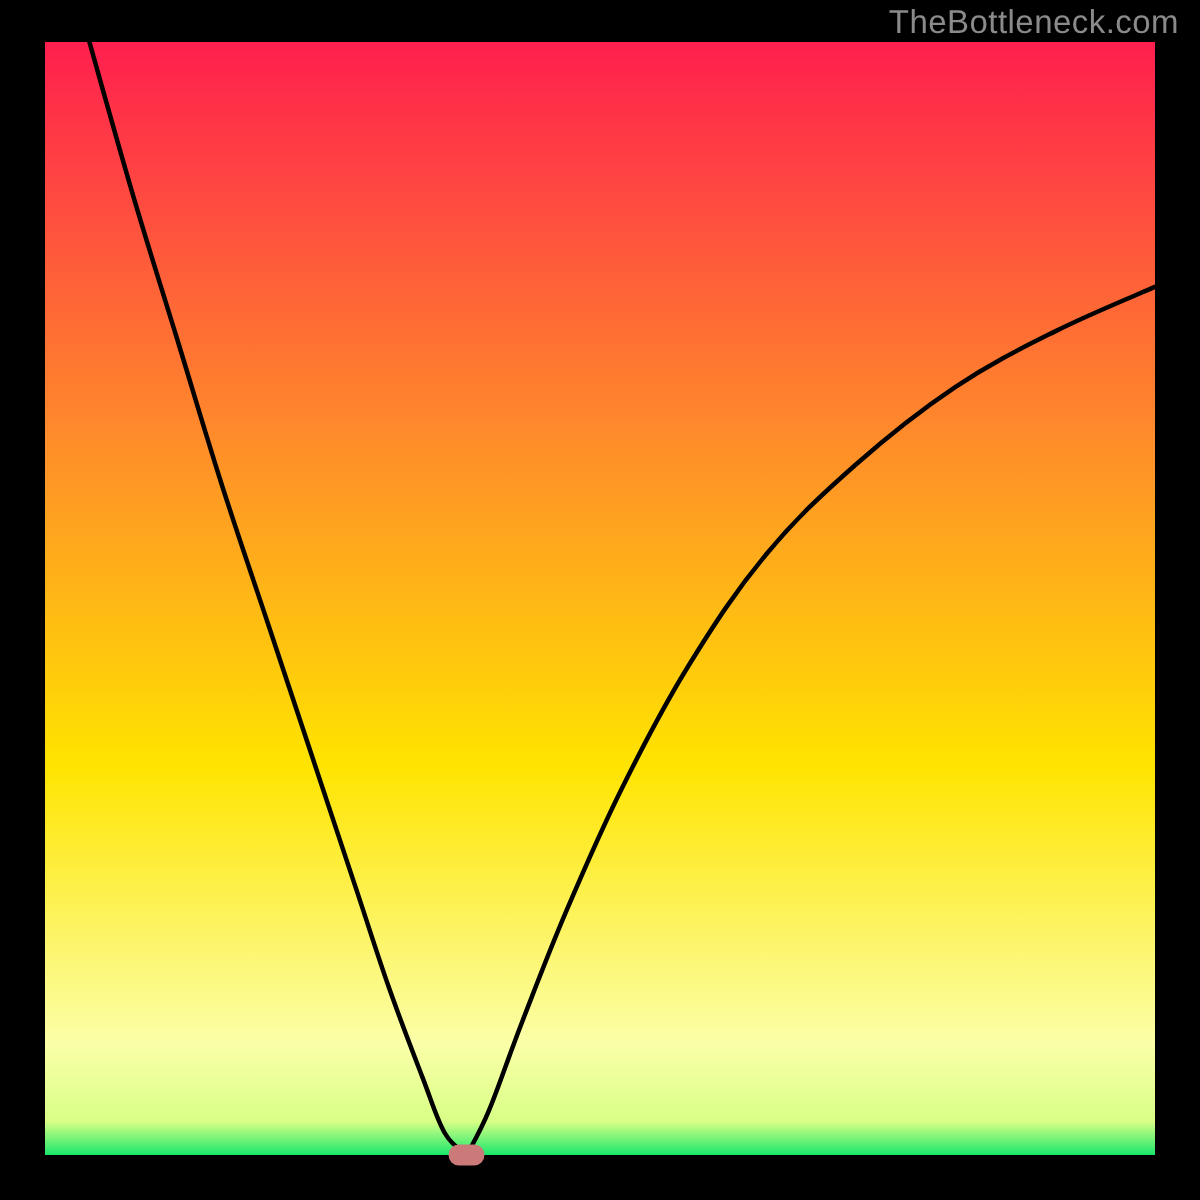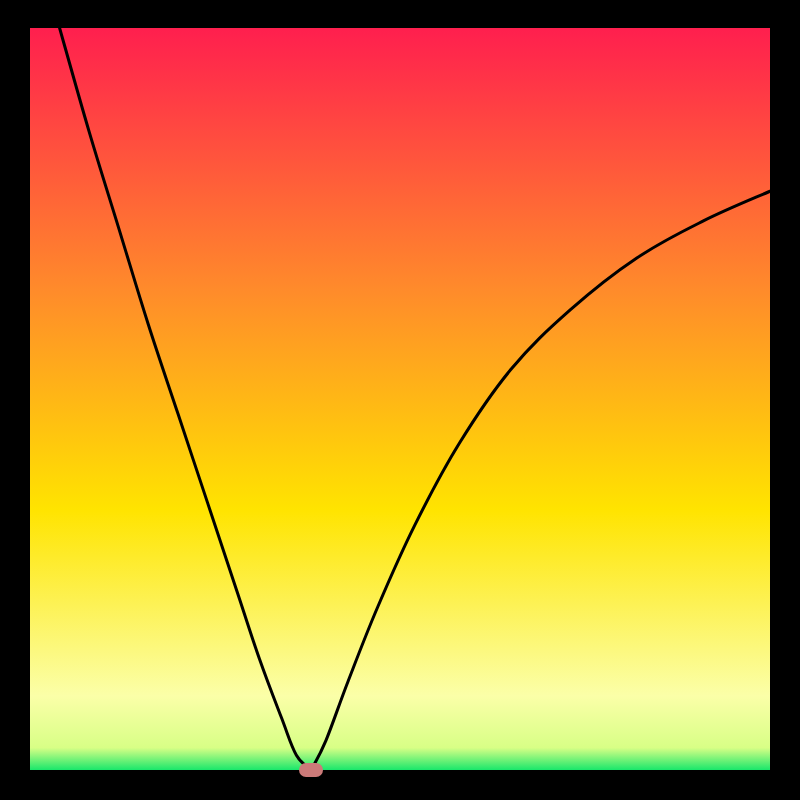--- a/index.html
+++ b/index.html
@@ -41,20 +41,21 @@
     border-radius: 7px;
     background: #cc7a79;
     transform: translate(-50%, -50%);
     pointer-events: none;
   }
 </style>
 </head>
 <body>
 
 <div class="frame">
+  <div class="watermark">TheBottleneck.com</div>
   <svg class="plot" viewBox="0 0 740 742" preserveAspectRatio="none">
     <defs>
       <linearGradient id="bg-grad" x1="0" y1="0" x2="0" y2="1">
           <stop offset="0%" stop-color="#ff1f4e"></stop>
           <stop offset="35%" stop-color="#ff8a2b"></stop>
           <stop offset="65%" stop-color="#ffe400"></stop>
           <stop offset="90%" stop-color="#fbffa8"></stop>
           <stop offset="97%" stop-color="#d8ff86"></stop>
           <stop offset="100%" stop-color="#19e76b"></stop>
         </linearGradient>

